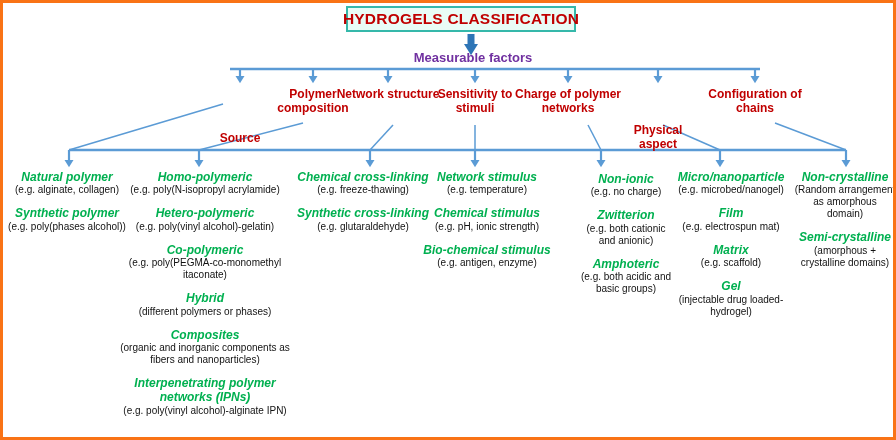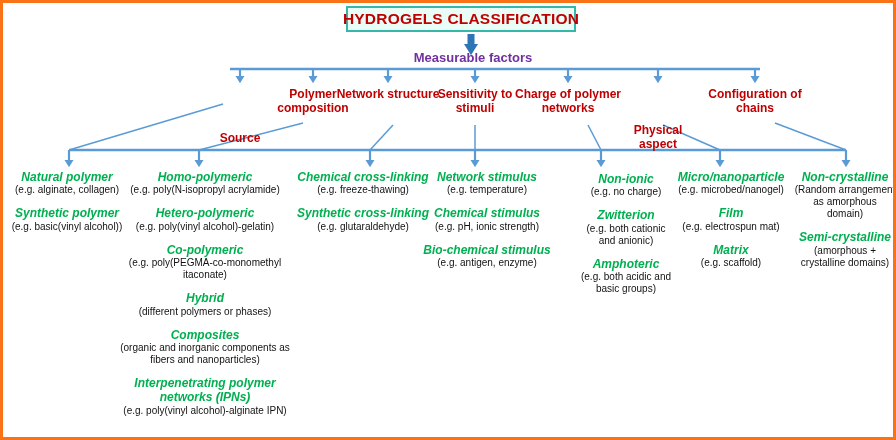--- a/index.html
+++ b/index.html
@@ -92,21 +92,21 @@
       <div class="cat" style="left: 692px; top: 84px; width: 120px;">Configuration of chains</div>
     </div>
   <div id="cols">
       <div class="col" style="left: 2px; top: 167px; width: 124px;">
         <div class="entry">
           <div class="iname">Natural polymer</div>
           <div class="idesc">(e.g. alginate, collagen)</div>
         </div>
         <div class="entry">
           <div class="iname">Synthetic polymer</div>
-          <div class="idesc">(e.g. basic(vinyl alcohol))</div>
+          <div class="idesc">(e.g. poly(phases alcohol))</div>
         </div>
       </div>
       <div class="col" style="left: 110px; top: 167px; width: 184px;">
         <div class="entry">
           <div class="iname">Homo-polymeric</div>
           <div class="idesc">(e.g. poly(N-isopropyl acrylamide)</div>
         </div>
         <div class="entry">
           <div class="iname">Hetero-polymeric</div>
           <div class="idesc">(e.g. poly(vinyl alcohol)-gelatin)</div>
@@ -172,20 +172,24 @@
           <div class="idesc">(e.g. microbed/nanogel)</div>
         </div>
         <div class="entry">
           <div class="iname">Film</div>
           <div class="idesc">(e.g. electrospun mat)</div>
         </div>
         <div class="entry">
           <div class="iname">Matrix</div>
           <div class="idesc">(e.g. scaffold)</div>
         </div>
+        <div class="entry">
+          <div class="iname">Gel</div>
+          <div class="idesc">(injectable drug loaded-hydrogel)</div>
+        </div>
       </div>
       <div class="col" style="left: 791px; top: 167px; width: 102px;">
         <div class="entry">
           <div class="iname">Non-crystalline</div>
           <div class="idesc">(Random arrangement as amorphous domain)</div>
         </div>
         <div class="entry">
           <div class="iname">Semi-crystalline</div>
           <div class="idesc">(amorphous + crystalline domains)</div>
         </div>

